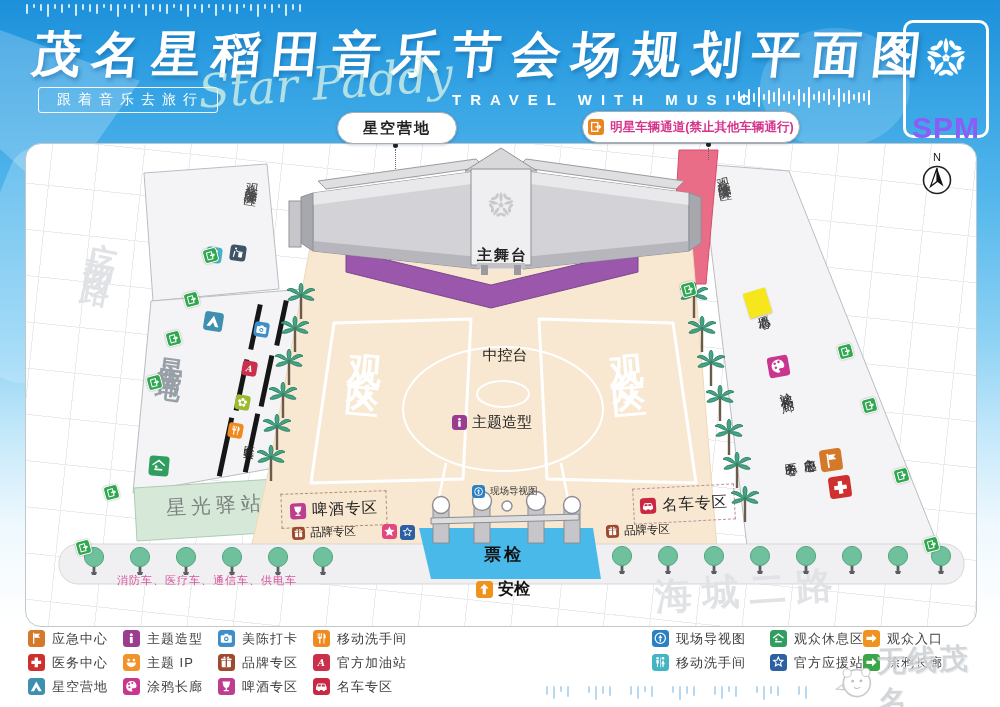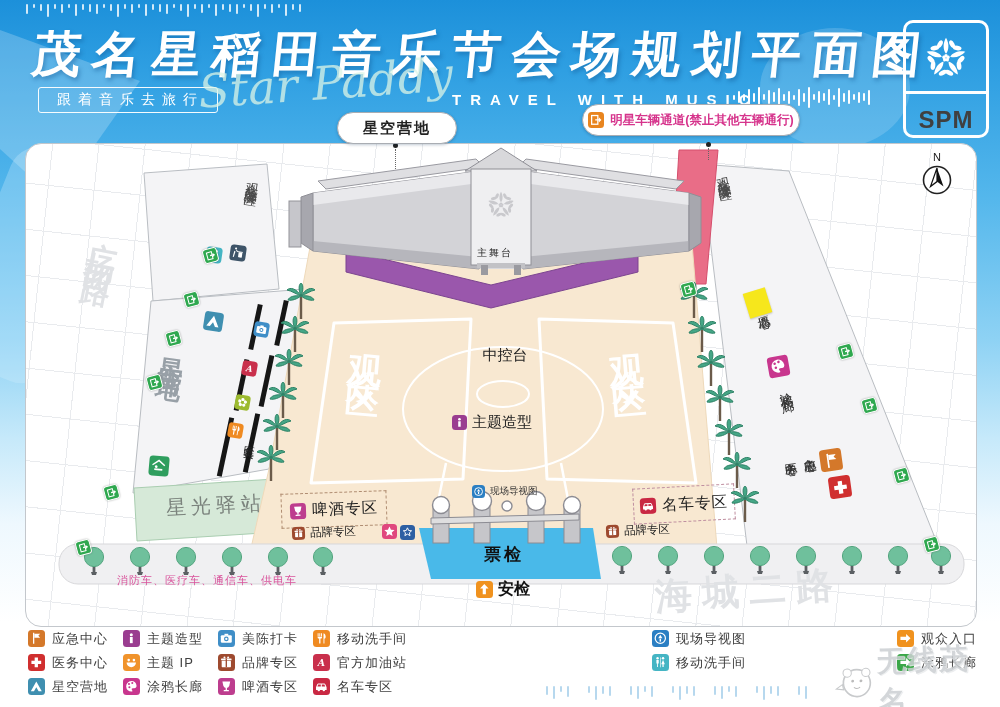--- a/index.html
+++ b/index.html
@@ -19,21 +19,21 @@
     font-style:italic;font-size:46px;color:rgba(220,244,230,.75);transform:rotate(-4deg);white-space:nowrap}
   .tagen{position:absolute;left:452px;top:91px;color:#fff;font-size:15px;font-weight:600;letter-spacing:9px;white-space:nowrap}
   .wave{position:absolute;left:733px;top:84px;display:flex;align-items:center;gap:3px;height:26px}
   .wave i{display:block;width:2px;background:#fff;border-radius:2px}
   .ticks{position:absolute;display:flex;align-items:flex-start;gap:5px}
   .ticks i{display:block;width:2px;border-radius:2px}
   .logo{position:absolute;left:903px;top:20px;width:80px;height:112px;border:3px solid #fff;border-radius:10px;
     display:flex;flex-direction:column;align-items:center}
   .logo .emb{width:58px;height:58px;margin-top:6px}
   .logo .bar{width:80px;height:3px;background:#fff;margin-top:4px}
-  .logo .txt{color:#404040;font-size:24px;font-weight:800;letter-spacing:1px;margin-top:12px}
+  .logo .txt{color:#8b5cf6;font-size:30px;font-weight:800;letter-spacing:1px;margin-top:20px}
   
   .pill{position:absolute;background:#fff;border:1.5px solid #a9adb3;border-radius:16px;height:30px;
     display:flex;align-items:center;justify-content:center;gap:6px;box-shadow:0 1px 3px rgba(0,40,80,.25);z-index:30}
   .conn{position:absolute;border-left:1.5px dotted #666;z-index:29}
   .dot{position:absolute;width:5px;height:5px;background:#222;border-radius:50%;z-index:29}
   
   .panel{position:absolute;left:25px;top:143px;width:950px;height:482px;background:#fff;
     border:1px solid #c3c7cc;border-radius:16px;overflow:hidden}
   .grid{position:absolute;inset:-60px;
     background-image:repeating-linear-gradient(96deg,#e9ebee 0 1px,transparent 1px 46px),
@@ -184,21 +184,21 @@
   <div class="bar"></div>
   <div class="txt">SPM</div>
 </div>
 
 <div class="pill" style="left:337px;top:112px;width:118px">
   <span style="font-size:15px;font-weight:700;color:#222;letter-spacing:2px">星空营地</span>
 </div>
 <div class="dot" style="left:393px;top:143px"></div>
 <div class="conn" style="left:395px;top:149px;height:20px"></div>
 
-<div class="pill" style="left:582px;top:104px;width:216px">
+<div class="pill" style="left:582px;top:111px;width:216px">
   <span class="ic" style="width:16px;height:16px;background:#e8851f;transform:rotate(0deg)">
       <svg viewBox="0 0 24 24">
         <rect x="4.6" y="4.4" width="10.8" height="15.2" fill="none" stroke="#fff" stroke-width="2.2"></rect>
         <path d="M10.8 10.7h6.3V7.5l4.6 4.5-4.6 4.5v-3.2h-6.3z"></path>
       </svg>
     </span>
   <span style="font-size:12.5px;font-weight:700;color:#d6348c">明星车辆通道(禁止其他车辆通行)</span>
 </div>
 <div class="dot" style="left:706px;top:142px"></div>
 <div class="conn" style="left:708px;top:148px;height:12px"></div>
@@ -303,21 +303,21 @@
         <ellipse cx="24.2" cy="10.5" rx="1.6" ry="3" transform="rotate(-28 24.2 10.5)" fill="#c9c9cd"></ellipse>
         <circle cx="20" cy="18.5" r="1.2" fill="#c9c9cd"></circle>
       </g>
     </svg></div>
 
 <div class="mlabel v" style="left:244px;top:172px;font-size:13px;letter-spacing:2px;color:#4a4a4a;transform:rotate(9deg)">观众应急缓冲区</div>
 <div class="mlabel v" style="left:712px;top:167px;font-size:13px;letter-spacing:2px;color:#4a4a4a;transform:rotate(-10deg)">观众应急缓冲区</div>
 <div class="mlabel v" style="left:158px;top:338px;font-size:25px;font-weight:700;letter-spacing:6px;color:#98a0a7;transform:rotate(8deg)">星空营地</div>
 <div class="mlabel" style="left:146px;top:492px;width:140px;text-align:center;font-size:20px;letter-spacing:5px;color:#7b837d;transform:rotate(-3deg)">星光驿站</div>
 <div class="mlabel v" style="left:243px;top:438px;font-size:11px;color:#222;transform:rotate(8deg)">美食区</div>
-<div class="mlabel" style="left:477px;top:246px;font-size:10px;font-weight:400;letter-spacing:2px;color:#222">主舞台</div>
+<div class="mlabel" style="left:477px;top:246px;font-size:15px;font-weight:700;letter-spacing:2px;color:#222">主舞台</div>
 <div class="aud v" style="left:344px;top:327px;font-size:34px;letter-spacing:16px;transform:rotate(5deg)">观众区</div>
 <div class="aud v" style="left:602px;top:327px;font-size:34px;letter-spacing:16px;transform:rotate(-5deg)">观众区</div>
 <div class="mlabel" style="left:473px;top:346px;width:64px;text-align:center;font-size:15px;color:#222">中控台</div>
 <div class="row" style="left:452px;top:413px">
   <span class="ic" style="width:15px;height:15px;background:#9a3d90;transform:rotate(0deg)">
       <svg viewBox="0 0 24 24">
         <circle cx="12" cy="6" r="2.5"></circle>
         <path d="M9.7 9.8h4.6V20H9.7z"></path>
       </svg>
     </span>
@@ -570,21 +570,41 @@
             <circle cx="7.5" cy="5.3" r="2"></circle>
             <path d="M5.6 8.1h3.8v6H8.2v5.6H6.8v-5.6H5.6z"></path>
             <circle cx="16.5" cy="5.3" r="2"></circle>
             <path d="M16.5 7.9l3 7.2h-2v4.6h-2v-4.6h-2z"></path>
             <rect x="11.5" y="3.8" width="1" height="16.4"></rect>
           </svg>
         </span>
         <span class="lab">移动洗手间</span>
       </div>
     </div>
-    <div class="leg-col" style="left:869px">
+    <div class="leg-col" style="left:742px">
+      <div class="leg-item">
+        <span class="ic" style="width:17px;height:17px;background:#2f9e5e;transform:rotate(0deg)">
+          <svg viewBox="0 0 24 24">
+            <path d="M2.8 10.8L12 3.6l9.2 7.2-1.2 1.6L12 6.4l-8 6z"></path>
+            <circle cx="8.8" cy="13.8" r="1.9"></circle>
+            <path d="M6.4 16.4h11.2v2.4H6.4z"></path>
+          </svg>
+        </span>
+        <span class="lab">观众休息区</span>
+      </div>
+      <div class="leg-item">
+        <span class="ic" style="width:17px;height:17px;background:#2d5fa3;transform:rotate(0deg)">
+          <svg viewBox="0 0 24 24">
+            <path d="M12 3.4l2.3 5 5.4.5-4.1 3.7 1.2 5.3-4.8-2.8-4.8 2.8 1.2-5.3-4.1-3.7 5.4-.5z" fill="none" stroke="#fff" stroke-width="1.8"></path>
+          </svg>
+        </span>
+        <span class="lab">官方应援站</span>
+      </div>
+    </div>
+    <div class="leg-col" style="left:835px">
       <div class="leg-item">
         <span class="ic" style="width:17px;height:17px;background:#f0921e;transform:rotate(0deg)">
           <svg viewBox="0 0 24 24">
             <path d="M4 9.4h9.3V5L20.6 12l-7.3 7v-4.4H4z"></path>
           </svg>
         </span>
         <span class="lab">观众入口</span>
       </div>
       <div class="leg-item">
         <span class="ic" style="width:17px;height:17px;background:#3aa648;transform:rotate(0deg)">

